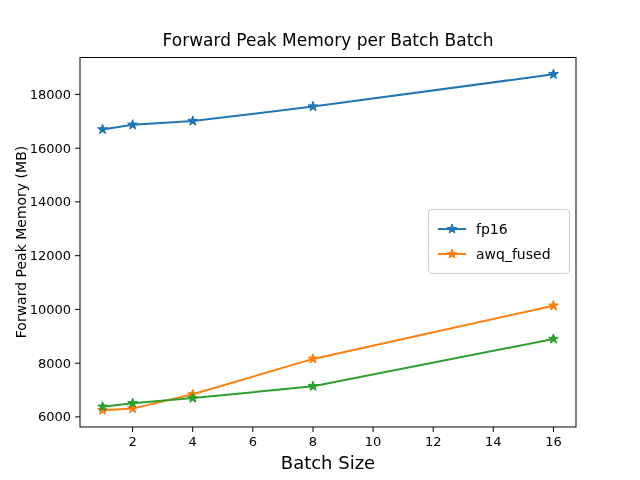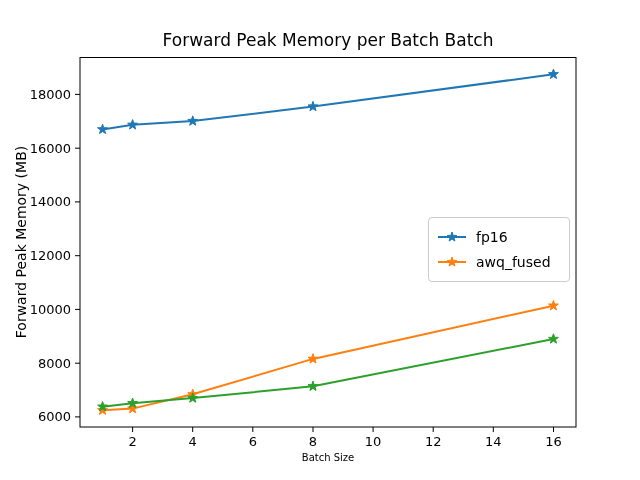--- a/index.html
+++ b/index.html
@@ -18,21 +18,21 @@
     left: 80px; top: 30px; width: 496px;
     text-align: center;
     font-size: 17px;
     color: #000000;
     white-space: nowrap;
   }
   .xlabel {
     position: absolute;
     left: 80px; top: 452px; width: 496px;
     text-align: center;
-    font-size: 10px;
+    font-size: 18px;
   }
   .ylabel {
     position: absolute;
     left: 21px; top: 242px;
     transform: translate(-50%, -50%) rotate(-90deg);
     font-size: 14px;
     white-space: nowrap;
   }
   .tick {
     font-size: 13px;
@@ -45,21 +45,20 @@
     width: 142px; height: 65px;
     box-sizing: border-box;
     border: 1px solid #cccccc;
     border-radius: 4px;
     background: rgba(255,255,255,0.9);
     display: flex;
     flex-direction: column;
     justify-content: space-evenly;
     padding: 2px 8px;
     font-size: 14px;
-    margin-top: 8px;
   }
   .legend-row { display: flex; align-items: center; gap: 9px; }
   .legend-row span { line-height: 1; }
 </style>
 </head>
 <body>
 
 <div class="figure">
   <svg class="plot" id="plot-svg" width="640" height="480" viewBox="0 0 640 480">
       <rect x="80" y="57.5" width="496" height="369.5" fill="#ffffff" stroke="#000000" stroke-width="1"></rect>

